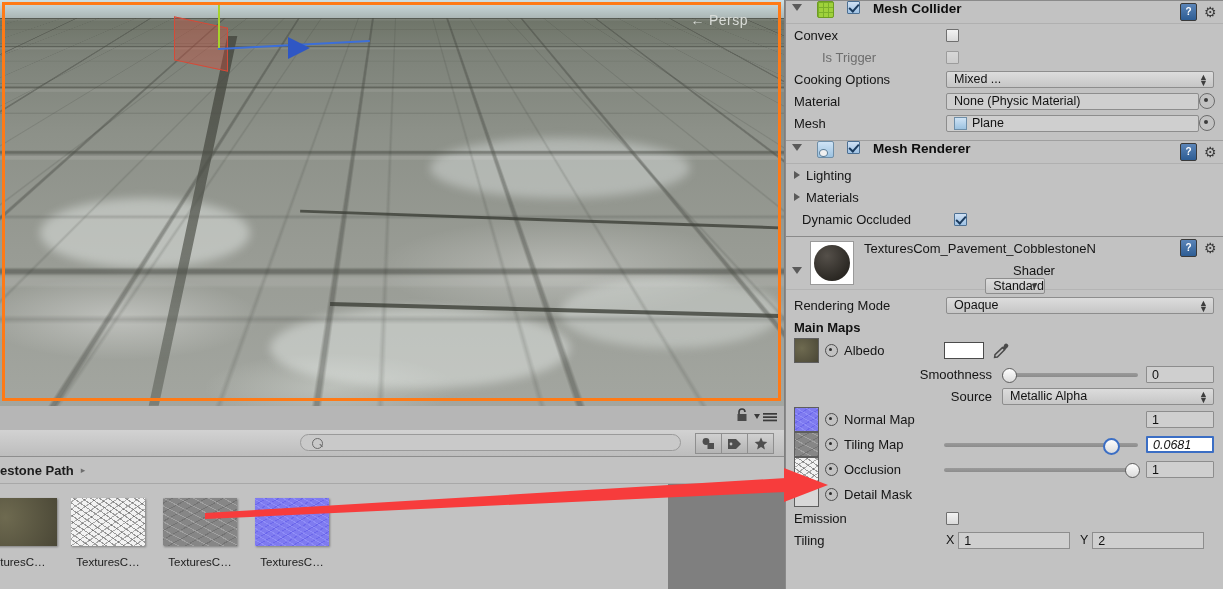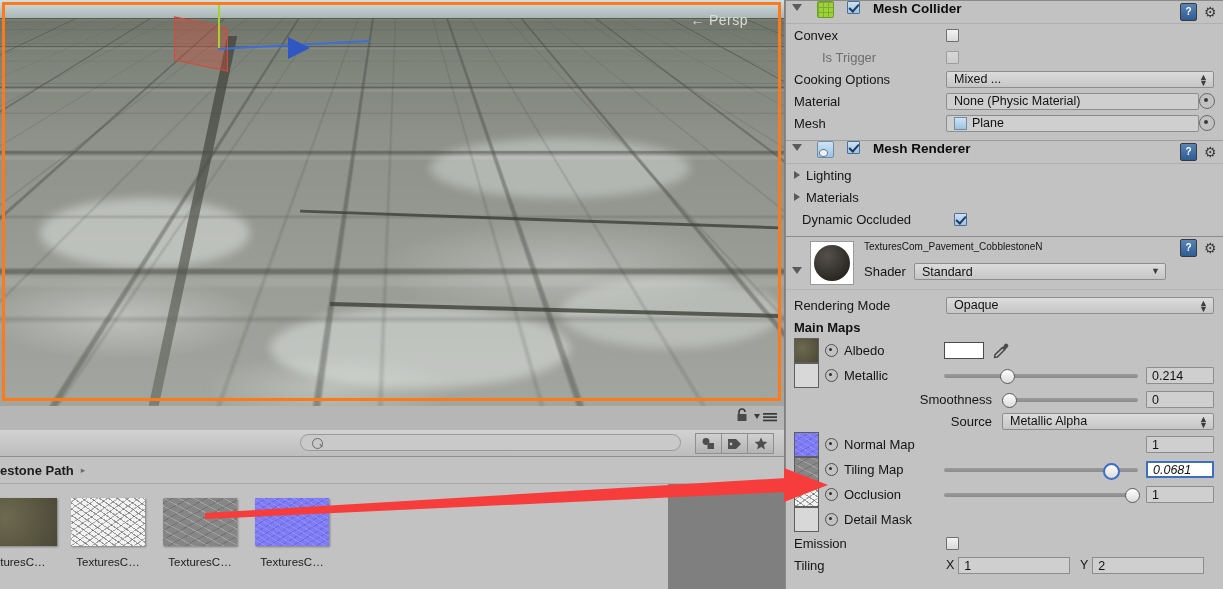--- a/index.html
+++ b/index.html
@@ -172,25 +172,25 @@
      margin-right:10px;flex:0 0 auto;border-radius:1px;color:#111;}
   .numfield.focus{background:#fff;border:2px solid #3b6ec4;line-height:14px;font-style:italic;}
 
   .mat-header{position:relative;height:52px;background:#c2c2c2;
      border-top:1px solid #8a8a8a;border-bottom:1px solid #b4b4b4;}
   .mat-preview{position:absolute;left:24px;top:4px;width:44px;height:44px;
      background:#fff;border:1px solid #9a9a9a;box-sizing:border-box;
      display:flex;align-items:center;justify-content:center;}
   .mat-sphere{width:36px;height:36px;border-radius:50%;
      background:radial-gradient(circle at 36% 30%, #55504a, #2c2924 70%, #201e1a);}
-  .mat-name{position:absolute;left:78px;top:4px;font-size:10px;color:#151515;
+  .mat-name{position:absolute;left:78px;top:4px;font-size:13px;color:#151515;
      white-space:nowrap;overflow:hidden;width:290px;}
   .mat-foldout{position:absolute;left:6px;top:30px;width:0;height:0;
      border-left:5px solid transparent;border-right:5px solid transparent;border-top:7px solid #5a5a5a;}
-  .shader-row{position:absolute;left:78px;top:26px;right:12px;display:flex;align-items:center;}
+  .shader-row{position:absolute;left:78px;top:26px;right:12px;display:flex;align-items:center;flex-direction:column;}
   .shader-lbl{font-size:13px;margin-right:8px;color:#151515;}
 
   .sec-title{padding-left:8px;height:22px;display:flex;align-items:center;
      font-weight:bold;font-size:13px;color:#111;}
 
   .xy{display:flex;align-items:center;flex:1;padding-right:10px;}
   .xy .ax{font-size:12.5px;margin-right:4px;color:#151515;}
   .xy .f{flex:1;height:17px;background:#cfcfcf;border:1px solid #8d8d8d;box-sizing:border-box;
      font-size:12.5px;padding-left:5px;line-height:16px;margin-right:10px;color:#111;}
 
@@ -394,32 +394,20 @@
         <div class="prop-ico"></div>
         <div class="prop-name">Albedo</div>
       </div>
       <div class="colorfield"></div>
       <svg class="eyedrop" viewBox="0 0 18 18">
         <path d="M12.5 2.2 a2.2 2.2 0 0 1 3.2 3.1 L13 8 l-2.2-2.2 Z" fill="#4a4a4a"></path>
         <path d="M10.4 5.6 L12.6 7.8 L5.4 15 L2.6 15.4 L3 12.6 Z" fill="none" stroke="#4a4a4a" stroke-width="1.5"></path>
       </svg>
     </div>
 
-    <div class="maprow">
-      <div class="left">
-        <div class="tex-sw sw-empty"></div>
-        <div class="prop-ico"></div>
-        <div class="prop-name">Metallic</div>
-      </div>
-      <div class="slider">
-        <div class="strack"></div>
-        <div class="sknob" style="left:29%;"></div>
-      </div>
-      <div class="numfield">0.214</div>
-    </div>
 
     <div class="row">
       <div class="lbl ind2 right" style="width:150px;">Smoothness</div>
       <div class="slider">
         <div class="strack"></div>
         <div class="sknob" style="left:0%;"></div>
       </div>
       <div class="numfield">0</div>
     </div>
 

